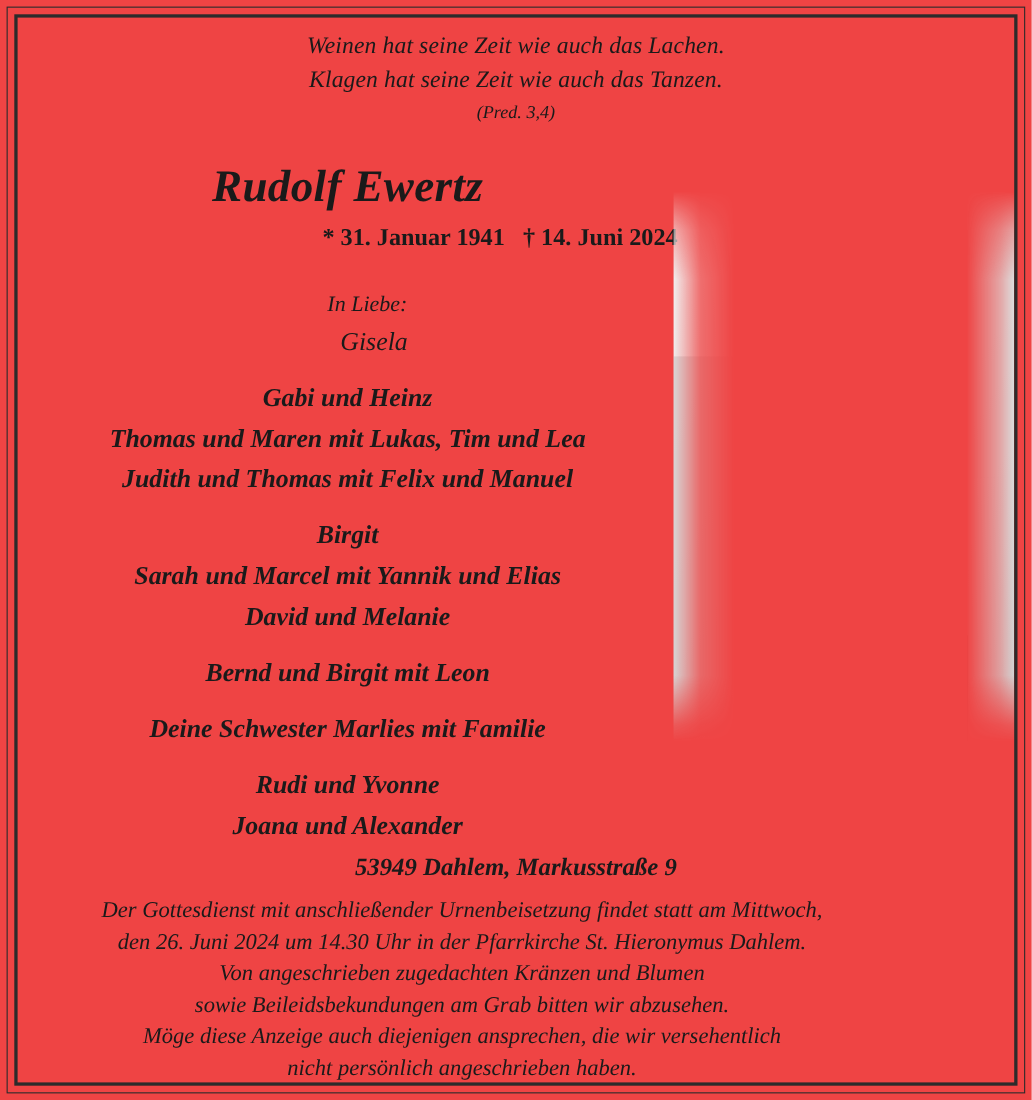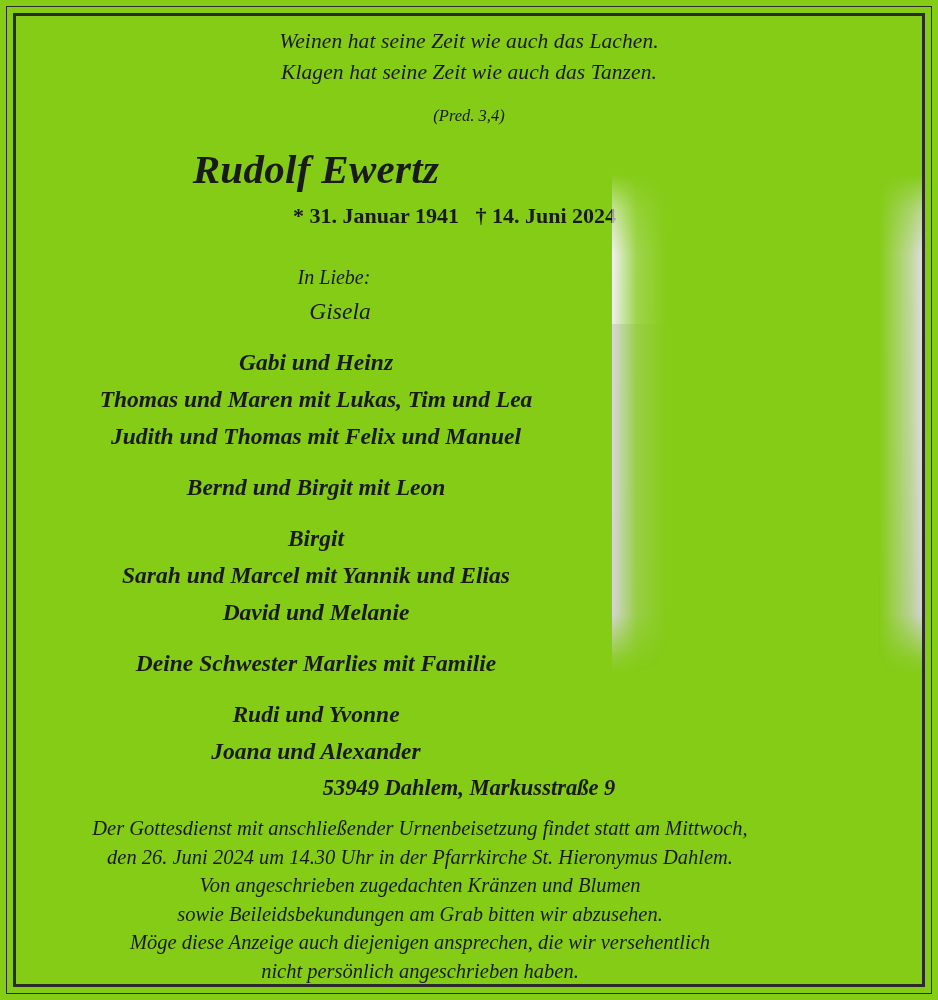--- a/index.html
+++ b/index.html
@@ -14,21 +14,21 @@
     color: #1a1a1a;
     overflow: hidden;
   }
 
   
   .page {
     position: relative;
     width: 938px;
     height: 1000px;
     box-sizing: border-box;
-    background: #84cc16;
+    background: #ef4444;
   }
   .rule-outer {
     position: absolute;
     left: 6px; top: 6px; right: 6px; bottom: 6px;
     border: 1px solid #2b2b2b;
     box-sizing: border-box;
     pointer-events: none;
   }
   .rule-inner {
     position: absolute;
@@ -57,21 +57,21 @@
   .epigraph .line {
     font-style: italic;
     font-size: 21.5px;
     line-height: 31px;
     letter-spacing: 0.1px;
   }
   .epigraph .source {
     font-style: italic;
     font-size: 16.5px;
     line-height: 26px;
-    margin-top: 15px;
+    margin-top: 1px;
   }
 
   
   .name-block {
     position: absolute;
     left: 0;
     top: 128px;
     width: 600px;
     text-align: center;
   }
@@ -325,26 +325,26 @@
       <div id="family-groups">
           <div class="fam-group">
             <div class="fam-line light">Gisela</div>
           </div>
           <div class="fam-group">
             <div class="fam-line">Gabi und Heinz</div>
             <div class="fam-line">Thomas und Maren mit Lukas, Tim und Lea</div>
             <div class="fam-line">Judith und Thomas mit Felix und Manuel</div>
           </div>
           <div class="fam-group">
-            <div class="fam-line">Bernd und Birgit mit Leon</div>
-          </div>
-          <div class="fam-group">
             <div class="fam-line">Birgit</div>
             <div class="fam-line">Sarah und Marcel mit Yannik und Elias</div>
             <div class="fam-line">David und Melanie</div>
+          </div>
+          <div class="fam-group">
+            <div class="fam-line">Bernd und Birgit mit Leon</div>
           </div>
           <div class="fam-group">
             <div class="fam-line">Deine Schwester Marlies mit Familie</div>
           </div>
           <div class="fam-group">
             <div class="fam-line">Rudi und Yvonne</div>
             <div class="fam-line">Joana und Alexander</div>
           </div>
         </div>
     </div>

